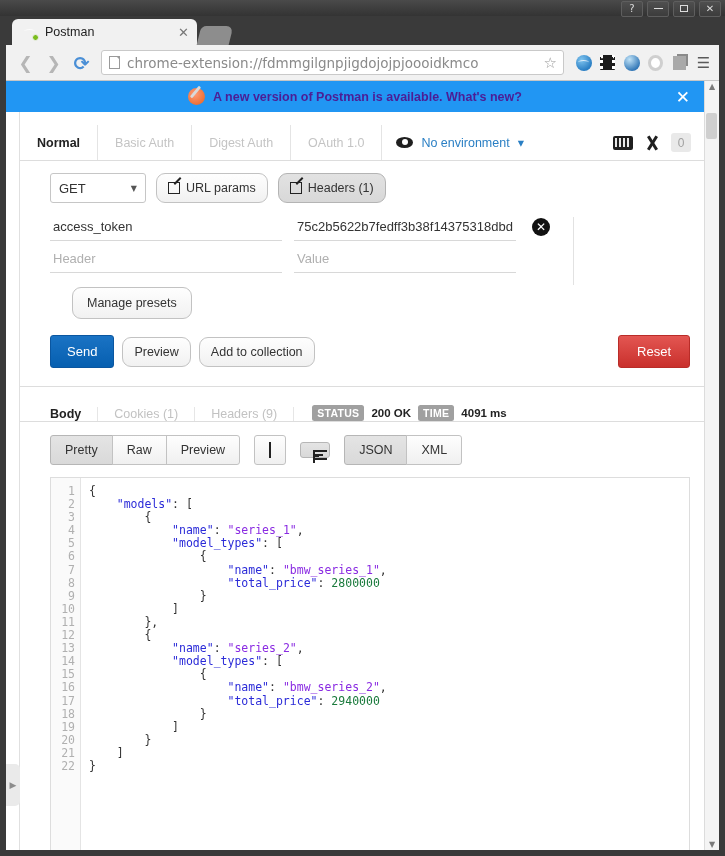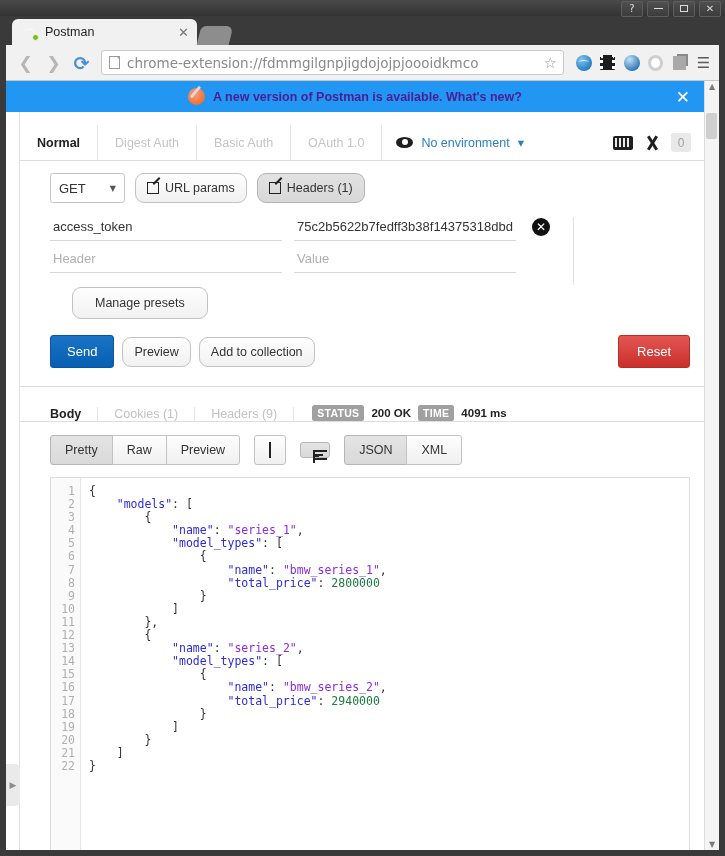--- a/index.html
+++ b/index.html
@@ -304,21 +304,21 @@
     flex: 1;
     border: none; border-bottom: 1px solid #d2d2d2;
     font-size: 13.5px; color: #333;
     padding: 5px 2px 5px 2px;
     outline: none;
     background: transparent;
     font-family: "Liberation Sans", sans-serif;
     min-width: 0;
   }
   .method-select {
-    width: 75px; height: 30px;
+    width: 96px; height: 30px;
     border: 1px solid #c6c6c6;
     border-radius: 3px;
     background: #fff;
     font-size: 13px; color: #333;
     display: flex; align-items: center;
     padding: 0 8px;
     position: relative;
     flex: none;
   }
   .method-select .caret {
@@ -575,22 +575,22 @@
 
         <div class="pm-body">
           <div class="side-strip">
             <div class="side-handle">▶</div>
           </div>
 
           <div class="pm-main">
 
             <div class="auth-row">
               <div class="auth-tab active">Normal</div>
+              <div class="auth-tab">Basic Auth</div>
               <div class="auth-tab">Digest Auth</div>
-              <div class="auth-tab">Basic Auth</div>
               <div class="auth-tab">OAuth 1.0</div>
               <div class="env-wrap">
                 <span class="eye"></span>
                 <span class="env-text">No environment</span>
                 <span class="env-text">▾</span>
               </div>
               <div class="auth-right">
                 <span class="kbd"></span>
                 <span class="wrench"></span>
                 <span class="count-badge">0</span>
@@ -617,21 +617,21 @@
               <div class="hdr-row">
                 <input class="hdr-in hdr-key" value="access_token" style="">
                 <input class="hdr-in hdr-val" value="75c2b5622b7fedff3b38f14375318dbd" style="">
                 <span class="del-btn">✕</span>
               </div>
               <div class="hdr-row">
                 <input class="hdr-in hdr-key" placeholder="Header" style="">
                 <input class="hdr-in hdr-val" placeholder="Value" style="">
               </div>
               <div class="presets-wrap">
-                <span class="btn" style="display:inline-flex;padding:8px 22px;">Manage presets</span>
+                <span class="btn" style="display:inline-flex;padding:8px 14px;">Manage presets</span>
               </div>
             </div>
 
             <div class="action-row">
               <div class="btn btn-send">Send</div>
               <div class="btn">Preview</div>
               <div class="btn">Add to collection</div>
               <div class="btn btn-reset">Reset</div>
             </div>
 

